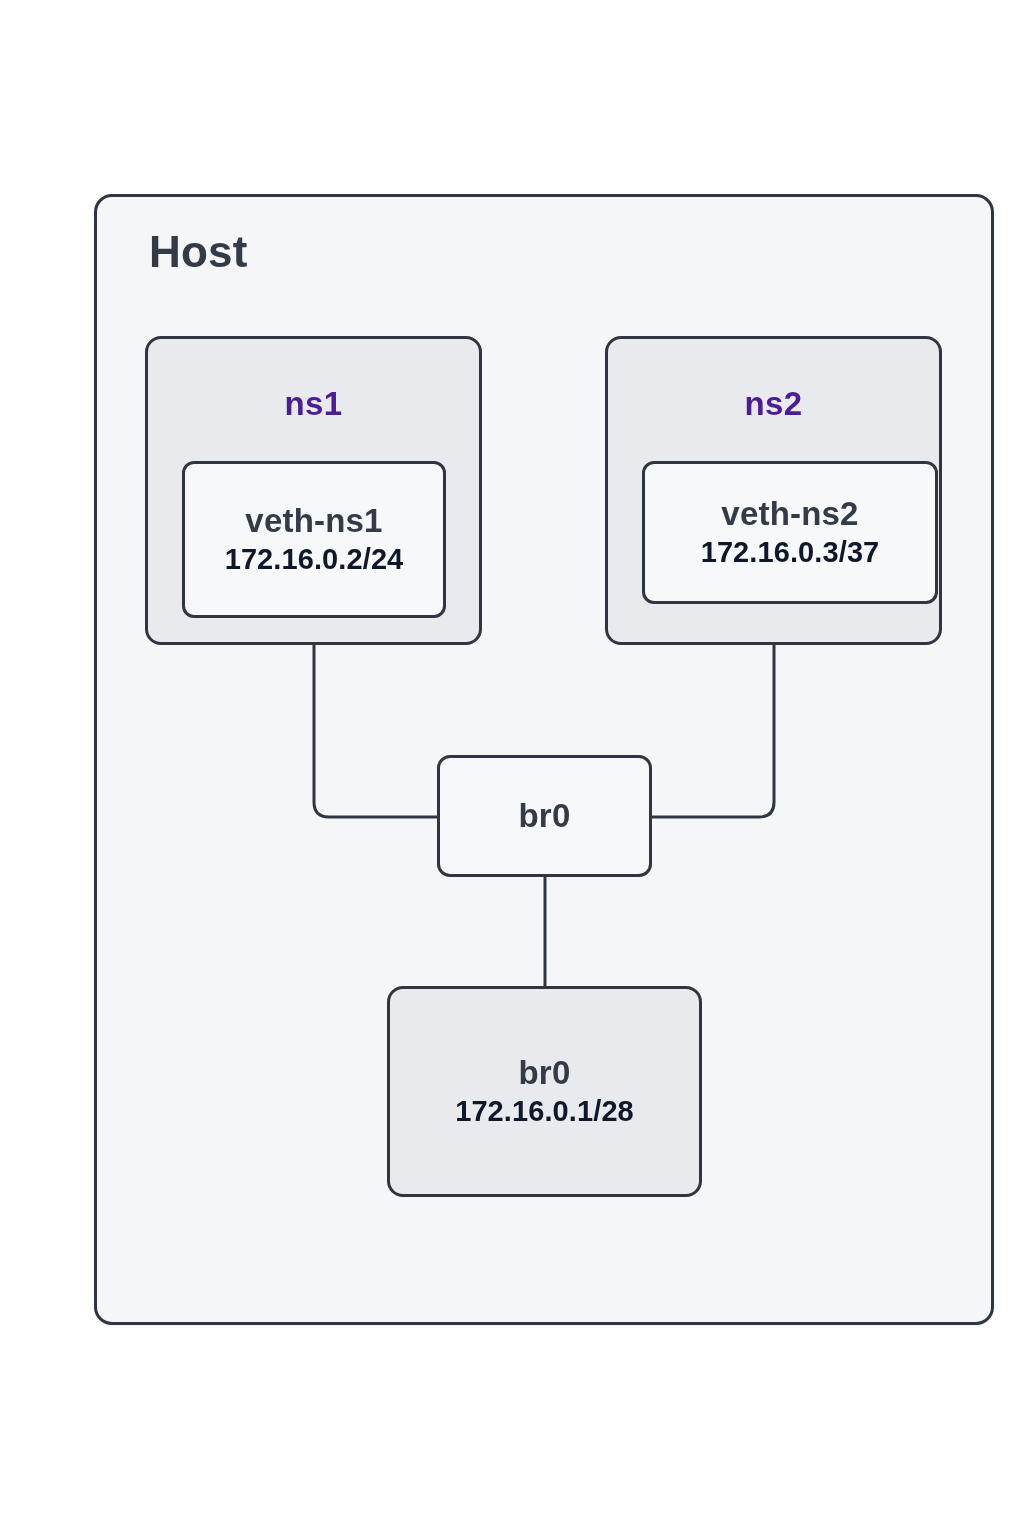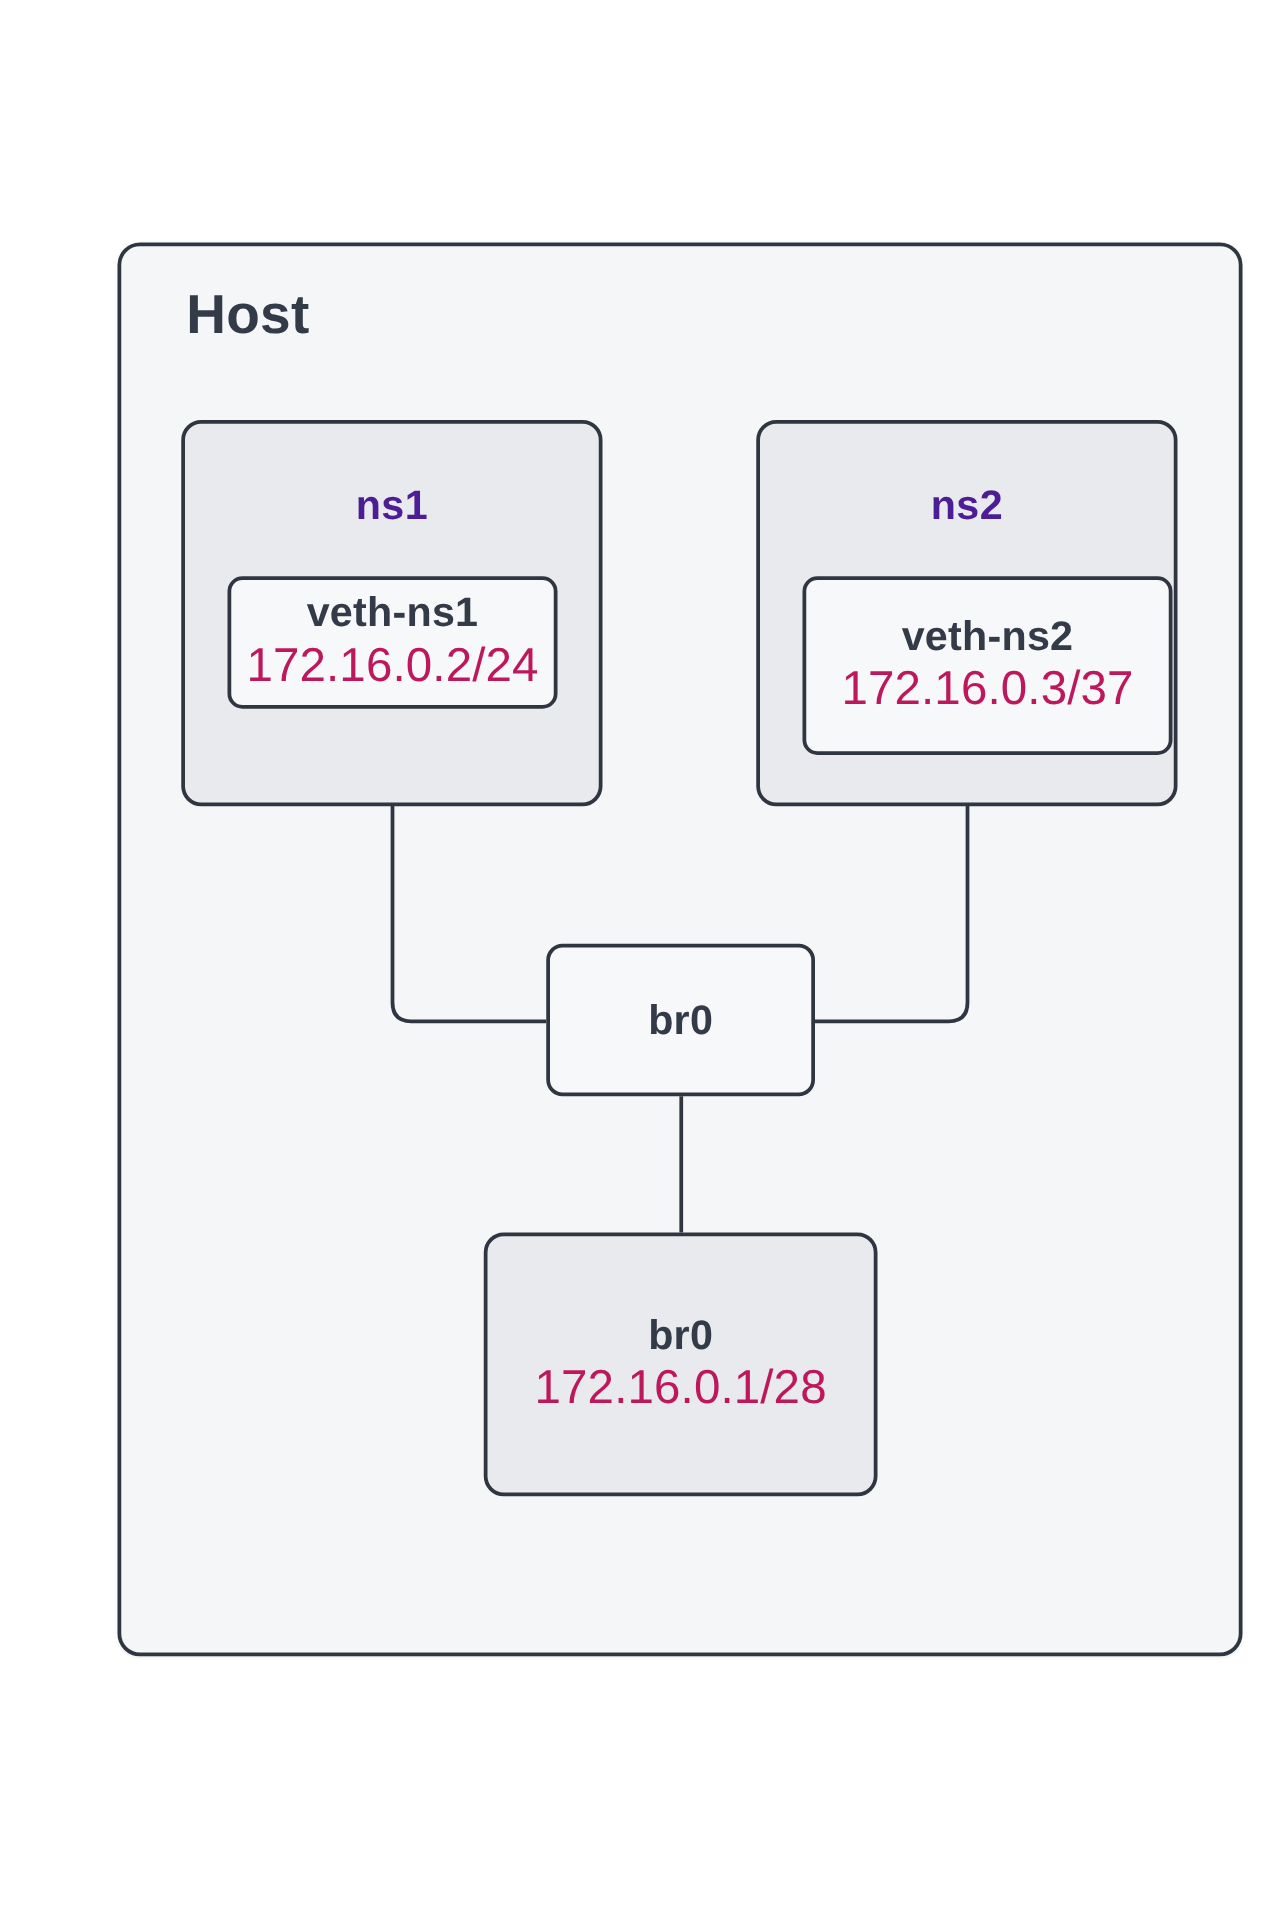--- a/index.html
+++ b/index.html
@@ -77,37 +77,37 @@
   }
   #ns1-box { left: 113px; top: 336px; width: 337px; height: 309px; }
   #ns2-box { left: 573px; top: 336px; width: 337px; height: 309px; }
 
   
   .iface-box {
     background: #f7f8f9;
     border-radius: 12px;
     border-width: 3px;
   }
-  #veth-ns1-box { left: 150px; top: 461px; width: 264px; height: 106px; }
+  #veth-ns1-box { left: 150px; top: 461px; width: 264px; height: 157px; }
   #veth-ns2-box { left: 610px; top: 461px; width: 296px; height: 143px; }
 
   .iface-name {
     font-size: 33px;
     font-weight: 600;
     line-height: 1.08;
     letter-spacing: 0.2px;
     color: #343b48;
   }
   .iface-addr {
-    font-size: 38px;
-    font-weight: 400;
+    font-size: 29px;
+    font-weight: 700;
     line-height: 1.15;
     margin-top: 4px;
     letter-spacing: 0.1px;
-    color: #be185d;
+    color: #0f172a;
   }
 
   
   #br0-port {
     left: 405px;
     top: 755px;
     width: 215px;
     height: 122px;
     background: #f7f8f9;
     border-radius: 13px;

